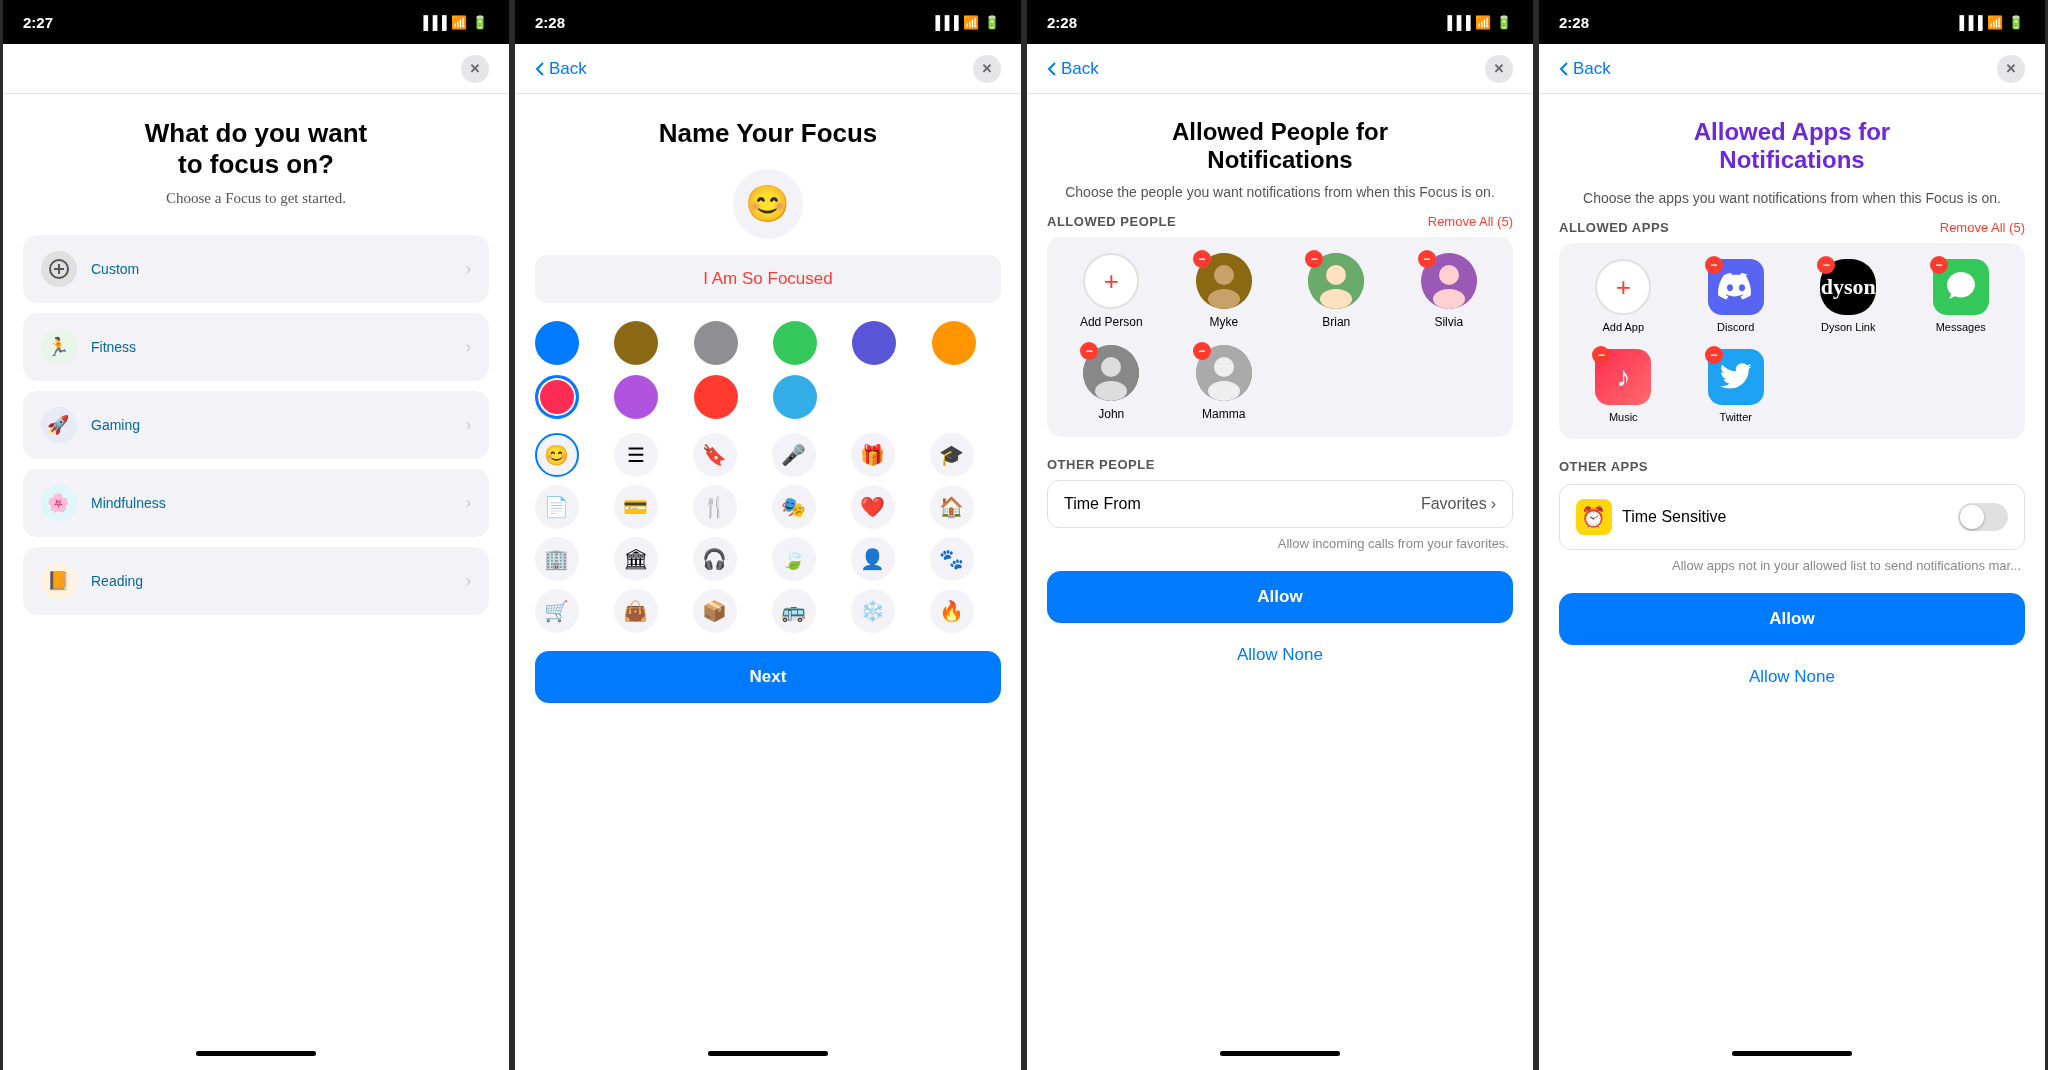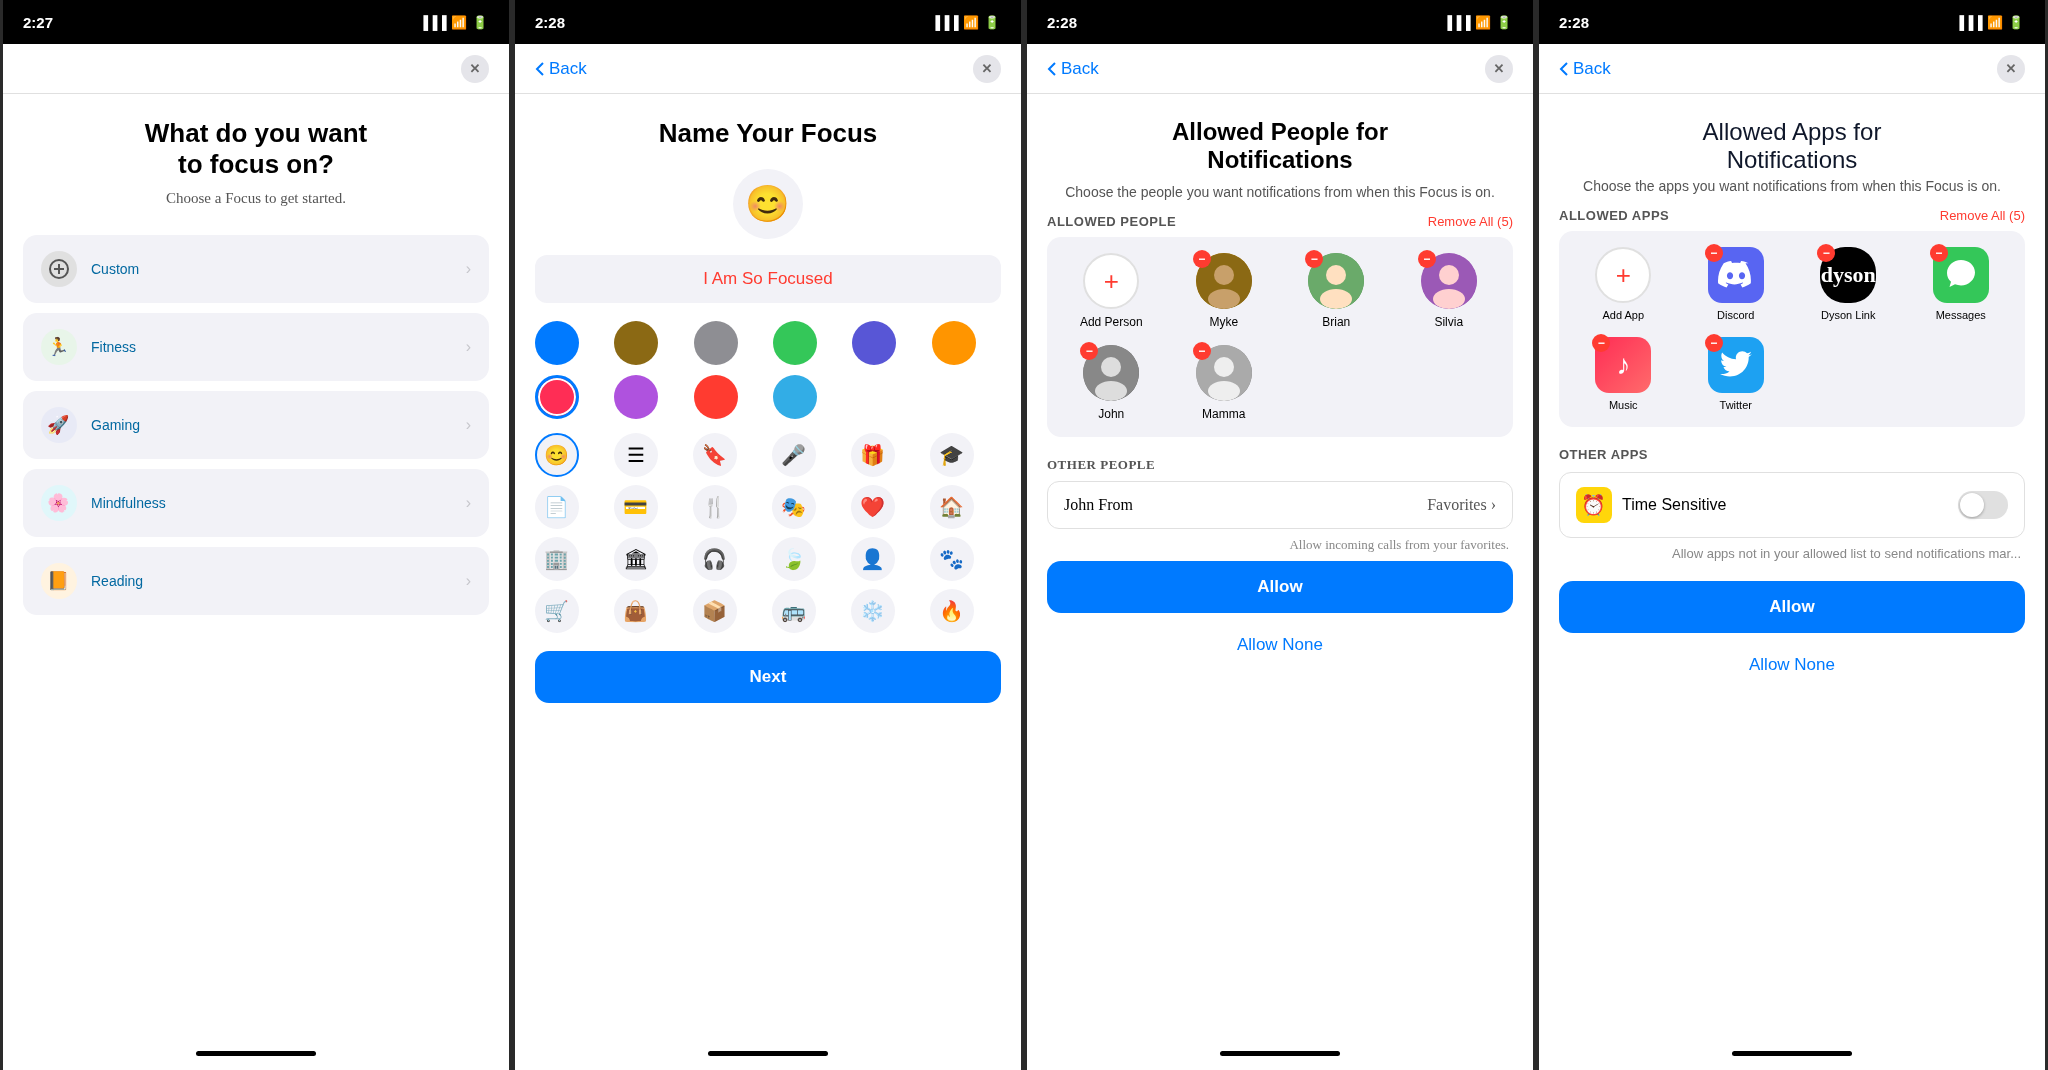--- a/index.html
+++ b/index.html
@@ -337,22 +337,21 @@
       background: #fff;
       border: 2px solid #e0e0e0;
       display: flex;
       align-items: center;
       justify-content: center;
       font-size: 26px;
       color: #FF3B30;
       cursor: pointer;
     }
     .other-section {
-      margin-bottom: 8px;
-      font-family: Liberation Serif, serif;
+      margin-bottom: 20px;
     }
     .calls-from-row {
       background: #fff;
       border: 1px solid #e0e0e0;
       border-radius: 12px;
       padding: 14px 16px;
       display: flex;
       justify-content: space-between;
       align-items: center;
       margin-bottom: 8px;
@@ -379,24 +378,24 @@
       padding: 12px;
       font-size: 17px;
       font-weight: 500;
       cursor: pointer;
       text-align: center;
     }
 
     
     .screen4 .main-title {
       font-size: 24px;
-      font-weight: 400;
-      color: #0f172a;
-      text-align: center;
-      margin-bottom: 4px;
+      font-weight: 700;
+      color: #6d28d9;
+      text-align: center;
+      margin-bottom: 16px;
     }
     .screen4 .subtitle {
       font-size: 14px;
       color: #555;
       text-align: center;
       margin-bottom: 14px;
     }
     .apps-grid {
       background: #f2f2f7;
       border-radius: 14px;
@@ -744,21 +743,21 @@
                 <ellipse cx="28" cy="46" rx="16" ry="10" fill="#eee"></ellipse>
               </svg>
           </div>
         </div>
         <span class="person-name">Mamma</span>
       </div>
     </div>
     <div class="other-section">
       <div class="section-label" style="margin-bottom:8px;">OTHER PEOPLE</div>
       <div class="calls-from-row">
-        <span class="calls-from-label">John From</span>
+        <span class="calls-from-label">Time From</span>
         <span class="calls-from-value">
           <span>Favorites</span>
           <span>›</span>
         </span>
       </div>
       <div class="help-text">Allow incoming calls from your favorites.</div>
     </div>
     <button class="btn-primary">Allow</button>
     <button class="btn-allow-none">Allow None</button>
   </div>

